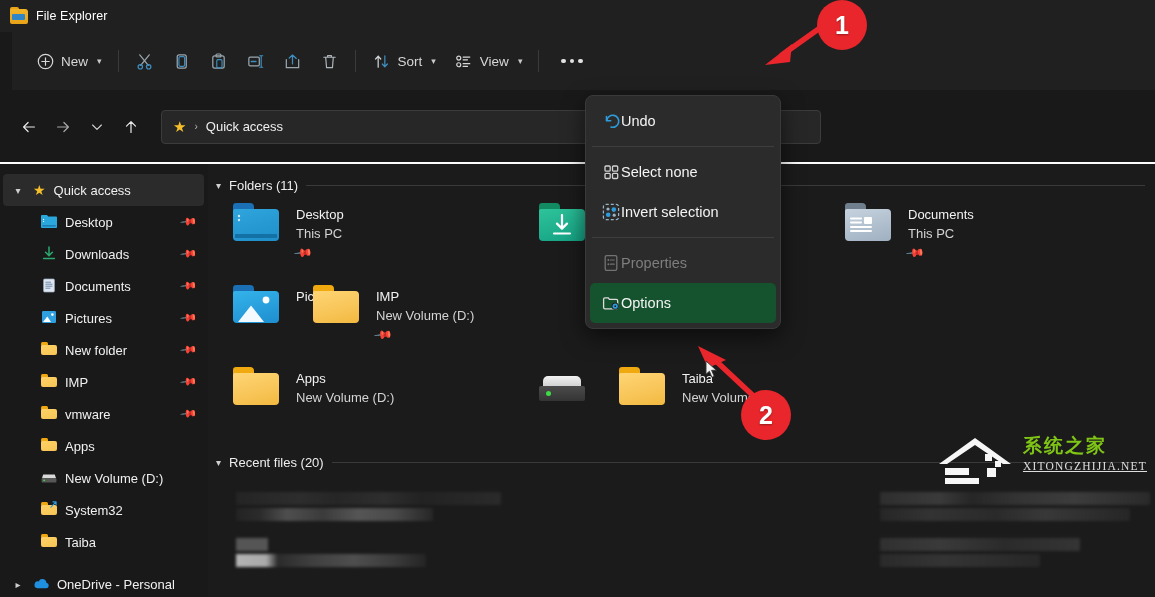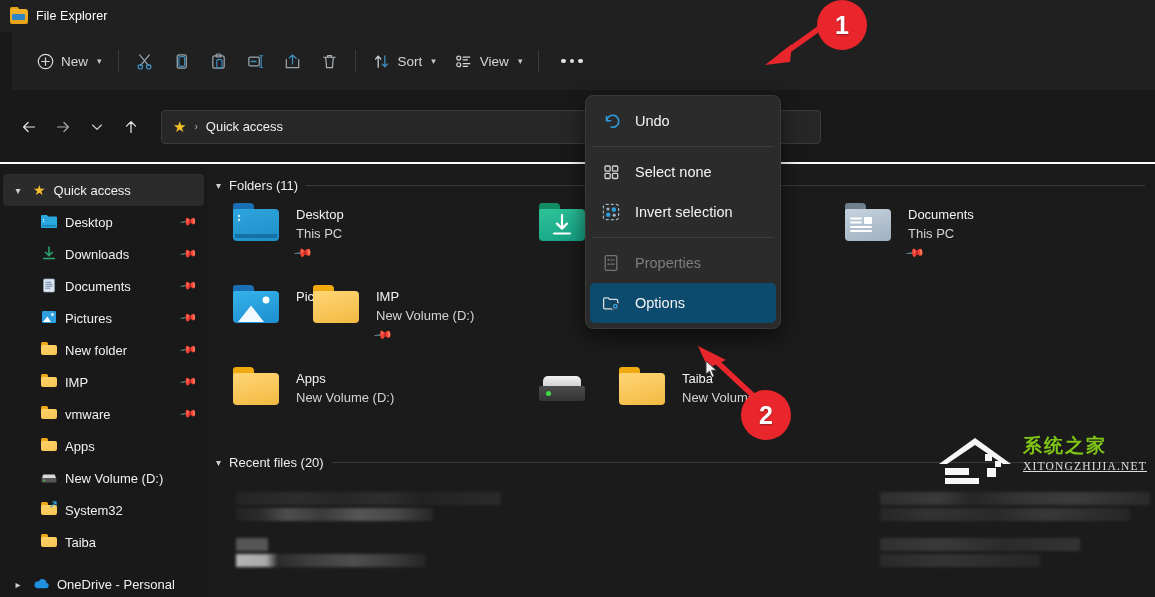--- a/index.html
+++ b/index.html
@@ -126,25 +126,25 @@
                 background:linear-gradient(#4b4b4b,#343434); border-radius:2px; }
   .drive .led { position:absolute; left:7px; top:15px; width:5px; height:5px; border-radius:50%; background:#3ddc45; }
 
   
   .ctxmenu {
     position:absolute; left:585px; top:95px; width:196px;
     background:#2b2b2b; border:1px solid #3a3a3a; border-radius:8px;
     box-shadow: 0 8px 22px rgba(0,0,0,.55);
     padding: 5px 4px; z-index: 40;
   }
-  .mi { display:flex; align-items:center; gap:14px; height:40px; padding-left:11px;
+  .mi { display:flex; align-items:center; height:40px; padding-left:11px;
         border-radius:5px; }
   .mi .mlbl { font-size:14.5px; color:#f4f4f4; white-space:nowrap; }
   .mi.disabled .mlbl { color:#7e7e7e; }
-  .mi.hl { background:#0c4a6e; }
+  .mi.hl { background:#14532d; }
   .msep { height:1px; background:#3e3e3e; margin: 5px 2px; }
   .micon { width:20px; height:20px; flex:0 0 20px; display:flex; align-items:center; justify-content:center; }
 
   
   .badge {
     position:absolute; border-radius:50%; background:#e8262b;
     color:#fff; font-size:25px; font-weight:bold; display:flex;
     align-items:center; justify-content:center; z-index:60;
     font-family:"Liberation Sans", sans-serif;
     text-shadow: 0 1px 2px rgba(0,0,0,.35);

